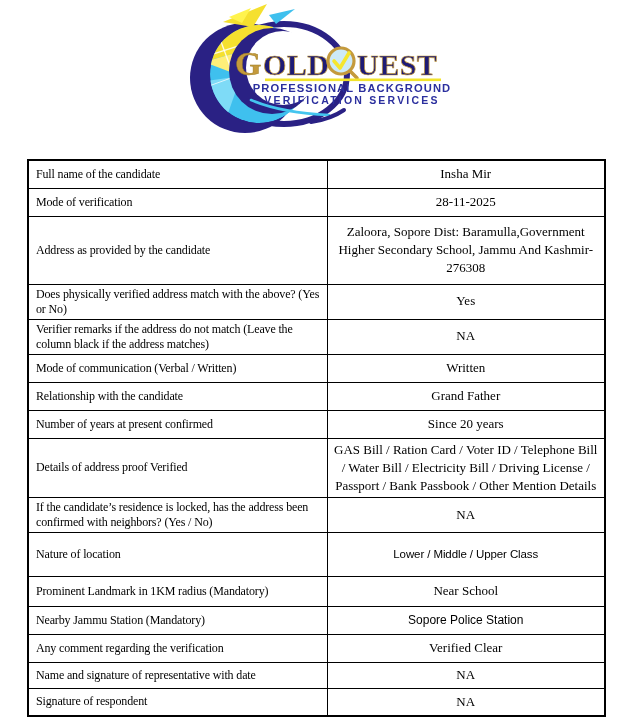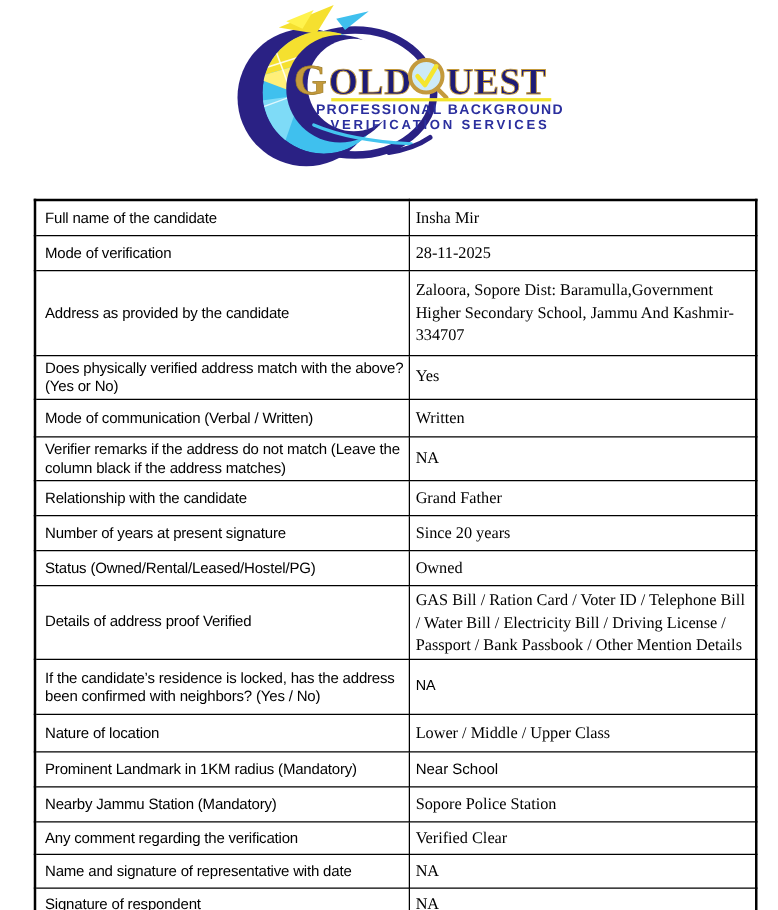--- a/index.html
+++ b/index.html
@@ -47,31 +47,31 @@
   .report-table tr:nth-child(4),
   .report-table tr:nth-child(5),
   .report-table tr:nth-child(12) { height: 30px; }
   .report-table tr:nth-child(11) { height: 44px; }
   .report-table tr:nth-child(15),
   .report-table tr:nth-child(17),
   .report-table tr:nth-child(18) { height: 26px; }
   .report-table tr:nth-child(16) { height: 27px; }
 
   .label-cell {
-    font-family: Liberation Sans, sans-serif;
+    font-family: Liberation Serif, serif;
     font-size: 12px;
     letter-spacing: -0.15px;
     line-height: 1.25;
     padding-left: 7px !important;
     padding-right: 3px !important;
   }
   .value-cell {
     font-family: "Liberation Serif", serif;
     font-size: 13px;
-    text-align: left;
+    text-align: center;
     line-height: 1.4;
     padding-left: 5px !important;
     padding-right: 5px !important;
   }
   
   .report-table tr:nth-child(11) .value-cell {
     font-family: "Liberation Sans", sans-serif;
     font-size: 11.5px;
     line-height: 1.3;
     letter-spacing: -0.1px;
@@ -151,53 +151,49 @@
     <td class="value-cell">Insha Mir</td>
   </tr>
 
   <tr>
     <td class="label-cell">Mode of verification</td>
     <td class="value-cell">28-11-2025</td>
   </tr>
 
   <tr>
     <td class="label-cell">Address as provided by the candidate</td>
-    <td class="value-cell">Zaloora, Sopore Dist: Baramulla,Government Higher Secondary School, Jammu And Kashmir-334707</td>
+    <td class="value-cell">Zaloora, Sopore Dist: Baramulla,Government Higher Secondary School, Jammu And Kashmir-276308</td>
   </tr>
 
   <tr>
     <td class="label-cell">Does physically verified address match with the above? (Yes or No)</td>
     <td class="value-cell">Yes</td>
   </tr>
 
   <tr>
+    <td class="label-cell">Verifier remarks if the address do not match (Leave the column black if the address matches)</td>
+    <td class="value-cell">NA</td>
+  </tr>
+
+  <tr>
     <td class="label-cell">Mode of communication (Verbal / Written)</td>
     <td class="value-cell">Written</td>
   </tr>
 
-  <tr>
-    <td class="label-cell">Verifier remarks if the address do not match (Leave the column black if the address matches)</td>
-    <td class="value-cell">NA</td>
-  </tr>
-
 
   <tr>
     <td class="label-cell">Relationship with the candidate</td>
     <td class="value-cell">Grand Father</td>
   </tr>
 
   <tr>
-    <td class="label-cell">Number of years at present signature</td>
+    <td class="label-cell">Number of years at present confirmed</td>
     <td class="value-cell">Since 20 years</td>
   </tr>
 
-  <tr>
-    <td class="label-cell">Status (Owned/Rental/Leased/Hostel/PG)</td>
-    <td class="value-cell">Owned</td>
-  </tr>
 
   <tr>
     <td class="label-cell">Details of address proof Verified</td>
     <td class="value-cell">GAS Bill / Ration Card / Voter ID / Telephone Bill / Water Bill / Electricity Bill / Driving License / Passport / Bank Passbook / Other Mention Details</td>
   </tr>
 
   <tr>
     <td class="label-cell">If the candidate’s residence is locked, has the address been confirmed with neighbors? (Yes / No)</td>
     <td class="value-cell">NA</td>
   </tr>

